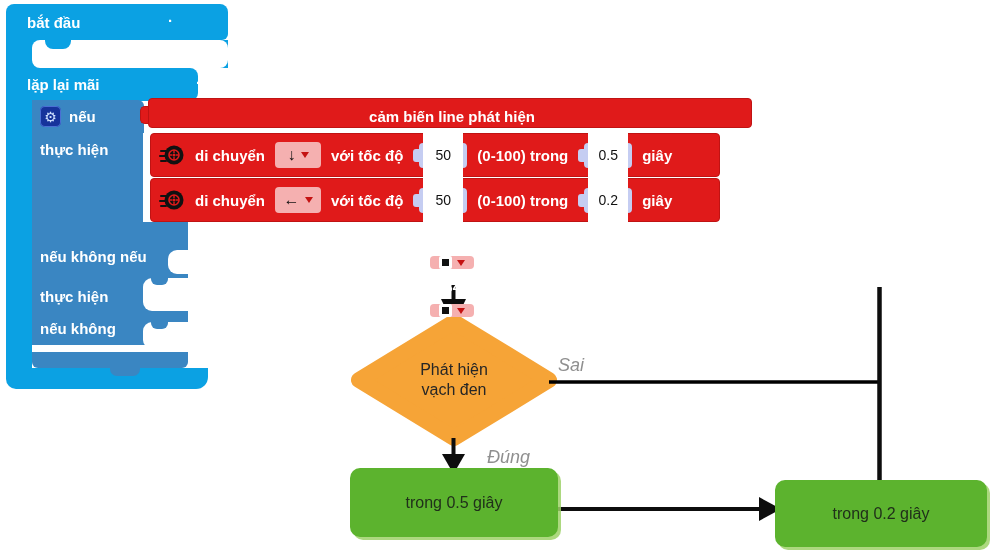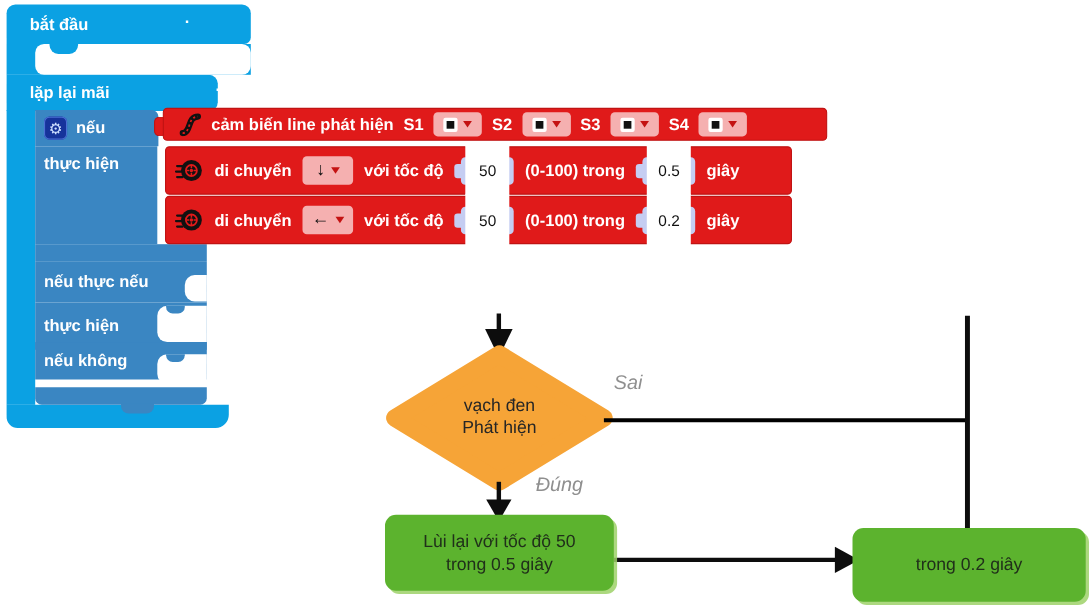--- a/index.html
+++ b/index.html
@@ -48,21 +48,21 @@
     font-weight:normal;font-size:14px;display:flex;align-items:center;
     justify-content:center;padding:16px 3px;
   }
   
   .gbox{
     background:#5cb32e;border-radius:10px;color:#20301a;font-size:16px;
     line-height:21px;text-align:center;display:flex;flex-direction:column;
     align-items:center;justify-content:center;z-index:3;
     box-shadow:3px 3px 0 rgba(158,209,104,0.85);
   }
-  .flowlbl{font-style:italic;color:#8f8f8f;font-size:18px;}
+  .flowlbl{font-style:italic;color:#8f8f8f;font-size:18px;margin-top:17px;}
   .dlabel{font-size:16px;line-height:20px;color:#262626;text-align:center;
     display:flex;flex-direction:column;justify-content:center;z-index:2;}
   svg{display:block;}
 </style>
 </head>
 <body>
 
 <svg class="abs" style="left:0;top:0;z-index:1;" width="991" height="558" viewBox="0 0 991 558">
   <line x1="453.5" y1="285" x2="453.5" y2="302" stroke="#0d0d0d" stroke-width="4"></line>
   <polygon points="441,299 466,299 453.5,325" fill="#0d0d0d"></polygon>
@@ -92,38 +92,38 @@
 
 <div class="abs ifblk rowlab" style="left:32px;top:100px;width:112px;height:33px;border-radius:0 6px 0 0;gap:8px;">
   <span class="gear">⚙</span>
   <span>nếu</span>
 </div>
 <div class="abs ifblk rowlab" style="left:32px;top:133px;width:111px;height:89px;align-items:flex-start;padding-top:8px;">
   <span>thực hiện</span>
 </div>
 <div class="abs ifblk" style="left:32px;top:222px;width:156px;height:16px;"></div>
 <div class="abs ifblk rowlab" style="left:32px;top:238px;width:156px;height:37px;">
-  <span>nếu thực nếu</span>
+  <span>nếu không nếu</span>
 </div>
 <div class="abs cutout" style="left:168px;top:250px;width:20px;height:24px;border-radius:9px 0 0 9px;z-index:2;"></div>
 <div class="abs ifblk rowlab" style="left:32px;top:275px;width:156px;height:43px;">
   <span>thực hiện</span>
 </div>
 <div class="abs cutout" style="left:143px;top:278px;width:45px;height:33px;border-radius:9px 0 0 9px;z-index:2;"></div>
 <div class="abs" style="left:151px;top:278px;width:17px;height:7px;background:#3a86c2;border-radius:0 0 6px 6px;z-index:3;"></div>
 <div class="abs ifblk rowlab" style="left:32px;top:311px;width:156px;height:34px;">
   <span>nếu không</span>
 </div>
 <div class="abs cutout" style="left:143px;top:322px;width:45px;height:27px;border-radius:9px 0 0 9px;z-index:2;"></div>
 <div class="abs" style="left:151px;top:322px;width:17px;height:7px;background:#3a86c2;border-radius:0 0 6px 6px;z-index:3;"></div>
 <div class="abs ifblk" style="left:32px;top:352px;width:156px;height:16px;border-radius:0 0 6px 6px;"></div>
 <div class="abs" style="left:110px;top:367px;width:30px;height:9px;background:#3a86c2;border-radius:0 0 7px 7px;"></div>
 
 <div class="abs" style="left:140px;top:106px;width:10px;height:16px;background:#e01a1a;border:1px solid #c01313;border-right:none;border-radius:5px 0 0 5px;z-index:5;"></div>
-<div class="abs red" style="left:148px;top:98px;width:604px;height:30px;padding:0 10px 0 14px;gap:9px;">
+<div class="abs red" style="left:148px;top:98px;width:604px;height:30px;padding:0 10px 0 14px;gap:9px;flex-direction:column;">
   <svg width="20" height="22" viewBox="0 0 20 22">
     <path d="M3 19 C11 19 7 4 17 4" stroke="#111" stroke-width="5.5" fill="none" stroke-linecap="round"></path>
     <path d="M3 19 C11 19 7 4 17 4" stroke="#e01a1a" stroke-width="1.6" fill="none" stroke-dasharray="2,2.4"></path>
   </svg>
   <span>cảm biến line phát hiện</span>
   <span>S1</span>
   <span class="dd" style="width:44px;height:22px;">
     <span class="swatch">
         <div></div>
       </span>
@@ -198,25 +198,24 @@
   </span>
   <span>(0-100) trong</span>
   <span class="chip" style="margin-left:6px;">
     <span class="tab"></span>
     <span class="val">0.2</span>
   </span>
   <span>giây</span>
 </div>
 
 <div class="abs dlabel" style="left:392px;top:356px;width:124px;height:48px;">
+  <span>Phát hiện</span>
   <span>vạch đen</span>
-  <span>Phát hiện</span>
 </div>
 <div class="abs flowlbl" style="left:558px;top:338px;">Sai</div>
 <div class="abs flowlbl" style="left:487px;top:430px;font-style:italic;">Đúng</div>
 
 <div class="abs gbox" style="left:350px;top:468px;width:208px;height:69px;">
-  <span>Lùi lại với tốc độ 50</span>
   <span>trong 0.5 giây</span>
 </div>
 <div class="abs gbox" style="left:775px;top:480px;width:212px;height:67px;">
   <span>trong 0.2 giây</span>
 </div>
 
 </body></html>

